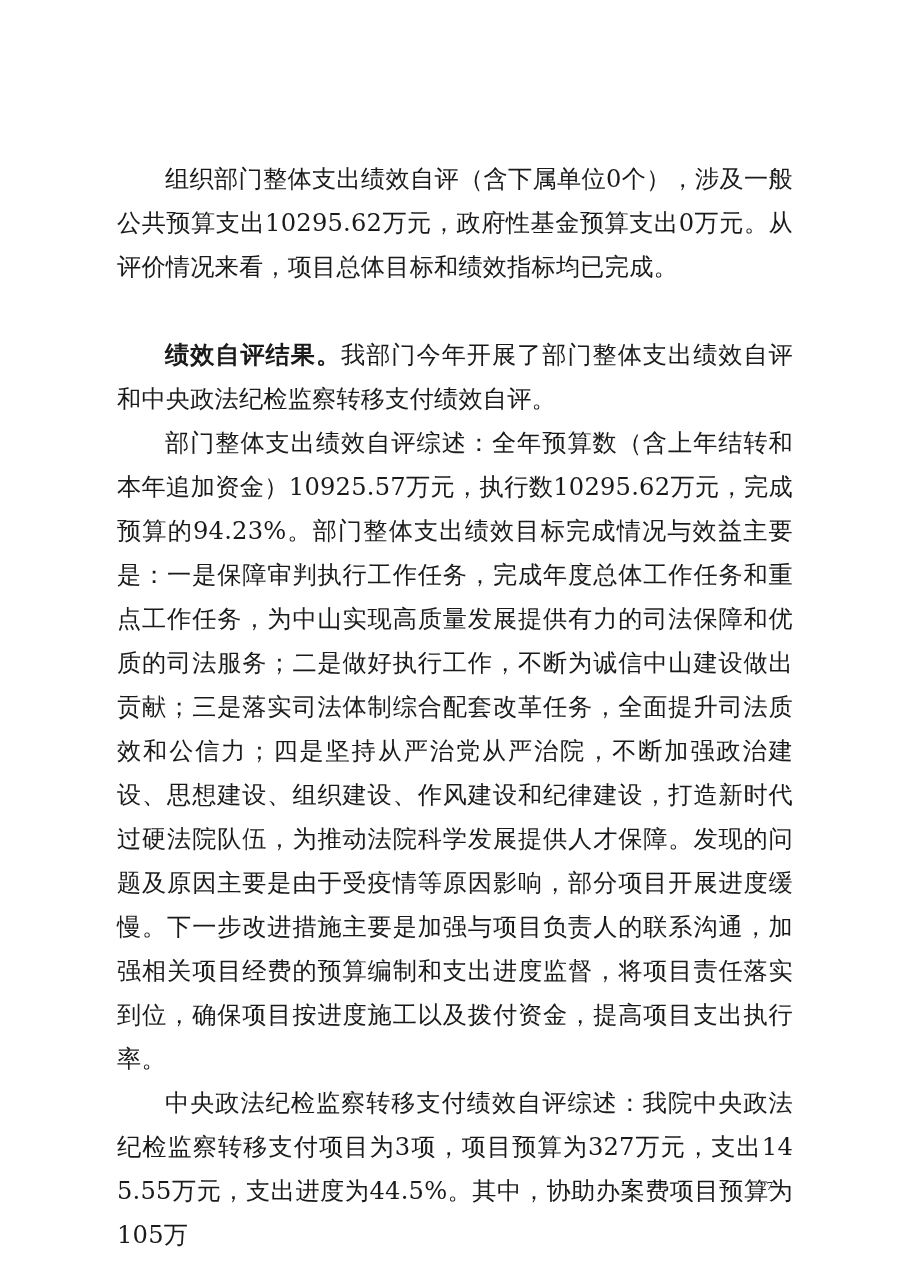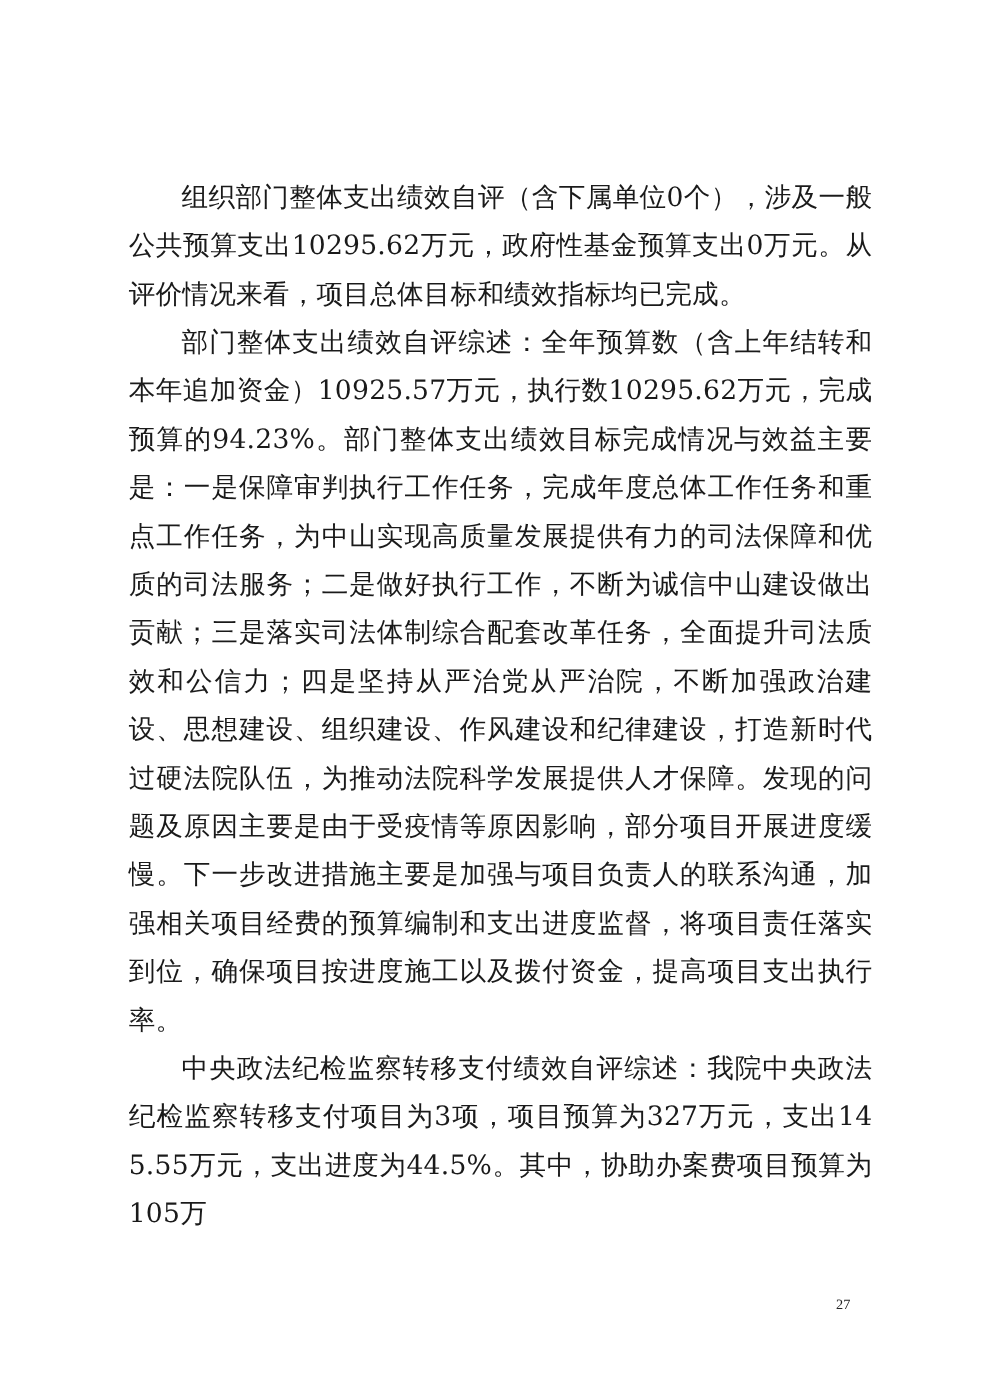--- a/index.html
+++ b/index.html
@@ -52,20 +52,23 @@
     }
   </style>
 </head>
 <body>
 
 <div class="page">
   <p class="para">
     <span>组织部门整体支出绩效自评（含下属单位0个），涉及一般公共预算支出10295.62万元，政府性基金预算支出0万元。从评价情况来看，项目总体目标和绩效指标均已完成。</span>
   </p>
 
+  <p class="para gap">
+    <span class="lead-bold">绩效自评结果。</span><span>我部门今年开展了部门整体支出绩效自评和中央政法纪检监察转移支付绩效自评。</span>
+  </p>
 
   <p class="para">
     <span>部门整体支出绩效自评综述：全年预算数（含上年结转和本年追加资金）10925.57万元，执行数10295.62万元，完成预算的94.23%。部门整体支出绩效目标完成情况与效益主要是：一是保障审判执行工作任务，完成年度总体工作任务和重点工作任务，为中山实现高质量发展提供有力的司法保障和优质的司法服务；二是做好执行工作，不断为诚信中山建设做出贡献；三是落实司法体制综合配套改革任务，全面提升司法质效和公信力；四是坚持从严治党从严治院，不断加强政治建设、思想建设、组织建设、作风建设和纪律建设，打造新时代过硬法院队伍，为推动法院科学发展提供人才保障。发现的问题及原因主要是由于受疫情等原因影响，部分项目开展进度缓慢。下一步改进措施主要是加强与项目负责人的联系沟通，加强相关项目经费的预算编制和支出进度监督，将项目责任落实到位，确保项目按进度施工以及拨付资金，提高项目支出执行率。</span>
   </p>
 
   <p class="para">
     <span>中央政法纪检监察转移支付绩效自评综述：我院中央政法纪检监察转移支付项目为3项，项目预算为327万元，支出145.55万元，支出进度为44.5%。其中，协助办案费项目预算为105万</span>
   </p>
 </div>
 

